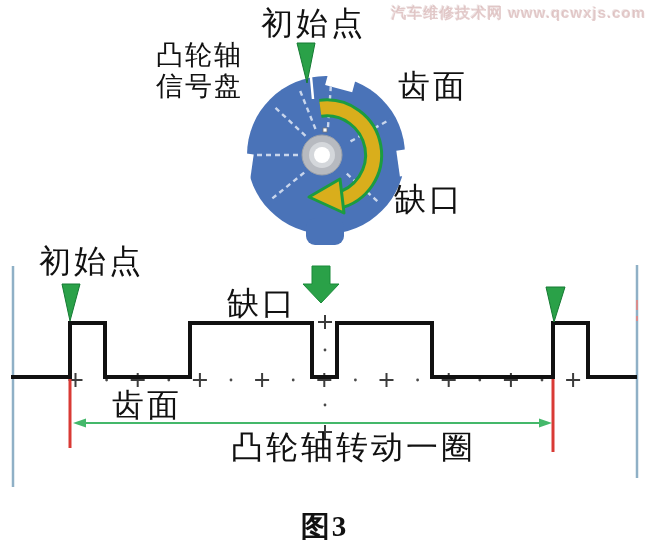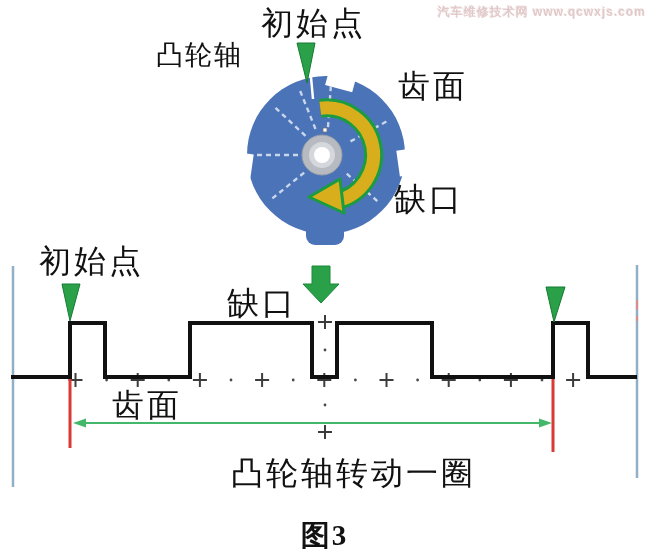--- a/index.html
+++ b/index.html
@@ -5,29 +5,29 @@
   html,body{margin:0;padding:0;}
   .stage{
     position:relative;width:649px;height:560px;background:#ffffff;overflow:hidden;
     font-family:"Liberation Serif","DejaVu Serif",serif;color:#111;
   }
   .abs{position:absolute;}
   .lbl{font-size:32px;letter-spacing:3px;line-height:30px;white-space:nowrap;}
   .lbl2{font-size:27px;letter-spacing:2px;line-height:31px;text-align:center;white-space:nowrap;}
   .watermark{
     font-family:"Liberation Sans","DejaVu Sans",sans-serif;
-    font-size:12px;font-weight:bold;letter-spacing:1px;white-space:nowrap;
+    font-size:15px;font-weight:bold;letter-spacing:1px;white-space:nowrap;
     color:rgba(205,163,163,0.55);
     text-shadow:1px 1px 1px rgba(255,255,255,0.9), -1px -1px 0 rgba(190,150,150,0.25);
     text-align:center;
   }
   .caption{
     position:absolute;left:0;right:0;top:507px;
     display:flex;justify-content:center;gap:40px;
-    font-size:29px;font-weight:bold;letter-spacing:2px;white-space:nowrap;margin-top:9px;
+    font-size:29px;font-weight:bold;letter-spacing:2px;white-space:nowrap;
   }
   svg{position:absolute;left:0;top:0;}
 </style>
 </head>
 <body>
 
 <div class="stage">
 
   <div class="abs watermark" style="top:4px;right:3px;">汽车维修技术网 www.qcwxjs.com</div>
 
@@ -118,30 +118,31 @@
         <polygon points="73,423 86,418.5 86,427.5" fill="#44b86a"></polygon>
         <polygon points="552,423 539,418.5 539,427.5" fill="#44b86a"></polygon>
       </g>
     </g>
   </svg>
 
   <div class="abs lbl" style="left:261px;top:8px;">初始点</div>
 
   <div class="abs lbl2" style="left:156px;top:40px;">
     <div>凸轮轴</div>
+    <div>信号盘</div>
   </div>
 
   <div class="abs lbl" style="left:398px;top:71px;">齿面</div>
 
   <div class="abs lbl" style="left:394px;top:184px;">缺口</div>
 
   <div class="abs lbl" style="left:39px;top:246px;">初始点</div>
 
   <div class="abs lbl" style="left:227px;top:288px;">缺口</div>
 
   <div class="abs lbl" style="left:112px;top:390px;">齿面</div>
 
-  <div class="abs lbl" style="left:231px;top:458px;">凸轮轴转动一圈</div>
+  <div class="abs lbl" style="left:231px;top:432px;">凸轮轴转动一圈</div>
 
   <div class="caption">
     <span>图3</span>
   </div>
 </div>
 
 </body></html>

